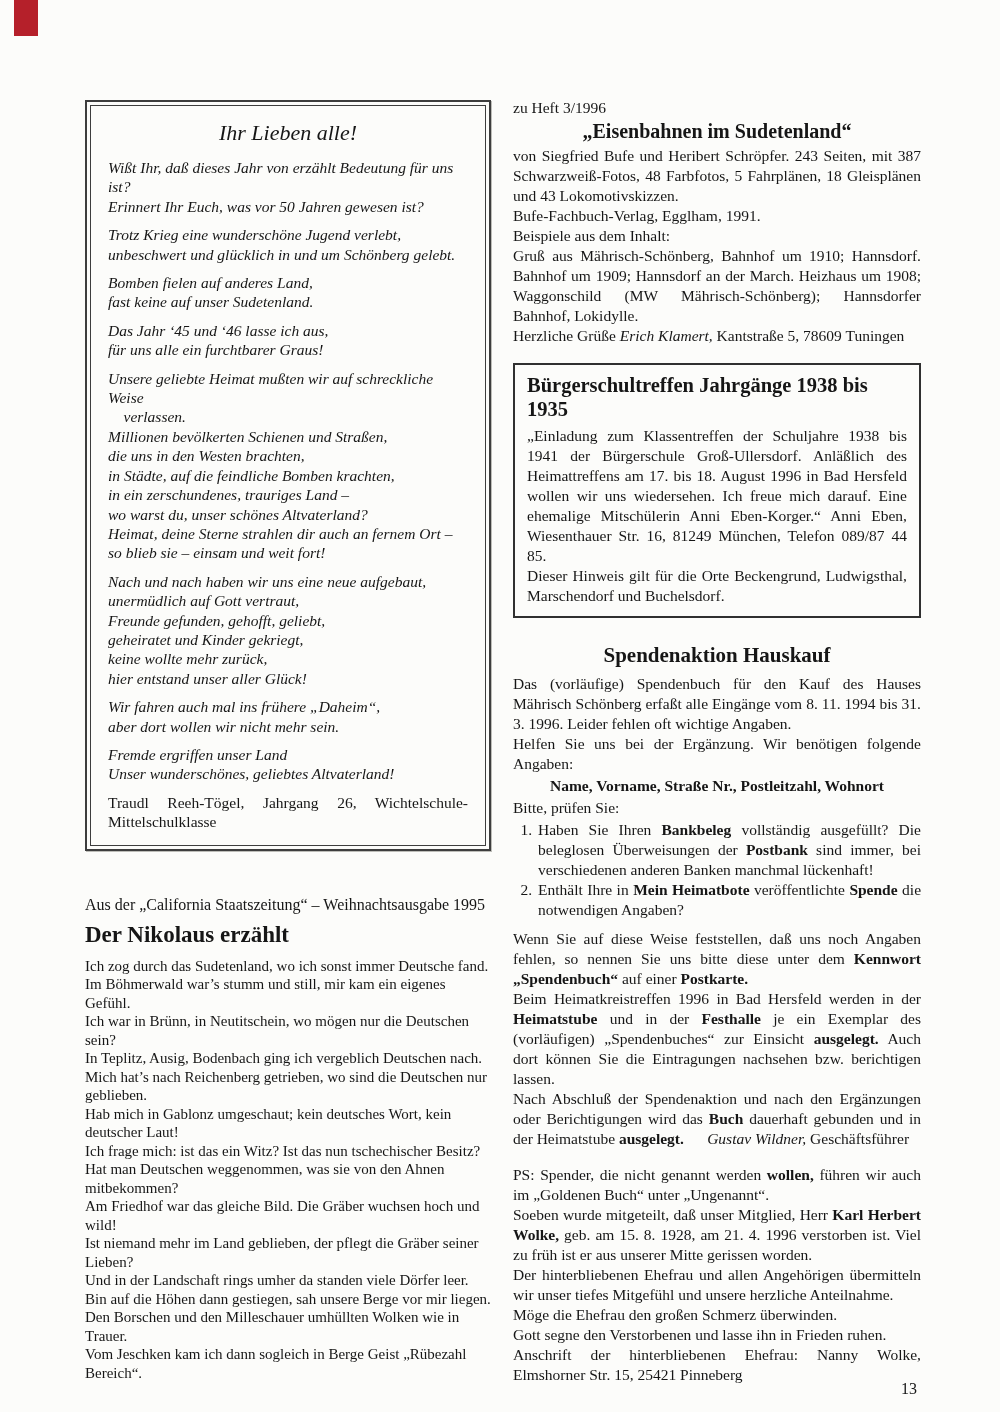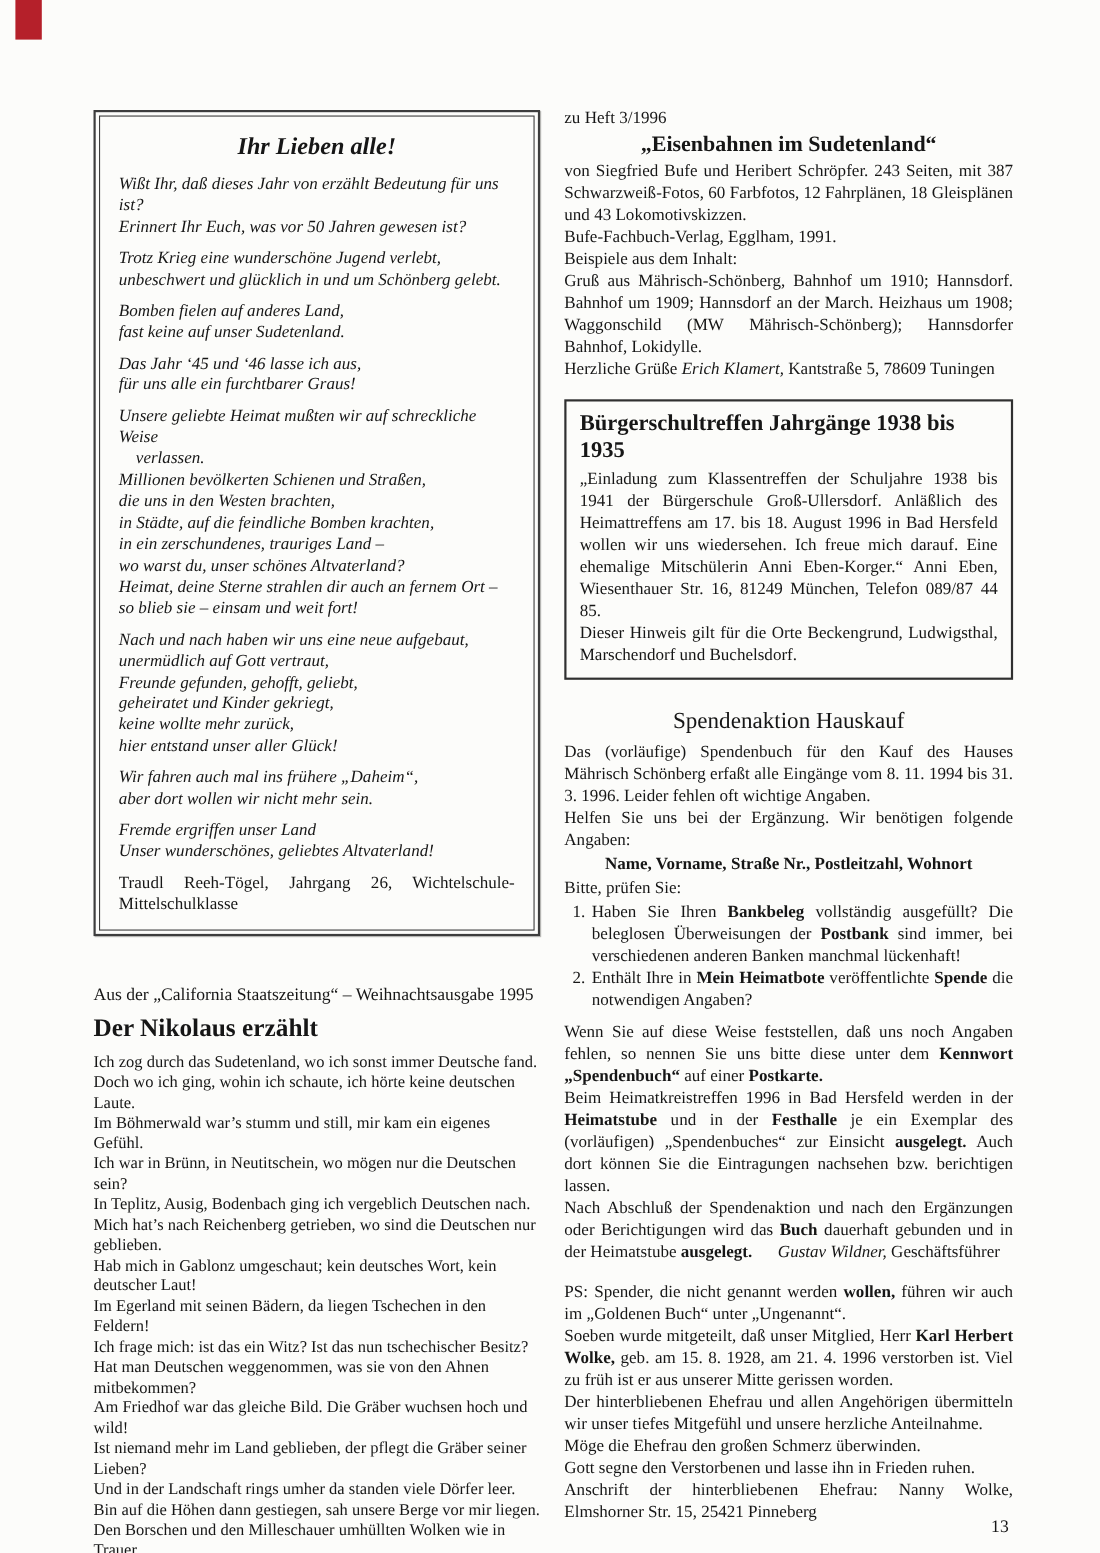--- a/index.html
+++ b/index.html
@@ -10,21 +10,21 @@
     overflow:hidden;
   }
   .red-tab { position:absolute; left:14px; top:0; width:24px; height:36px; background:#b5202a; }
 
   .col-left  { position:absolute; left:85px;  top:100px; width:406px; }
   .col-right { position:absolute; left:513px; top:98px;  width:408px; }
 
   
   .poem-box { border:2px solid #3d3d3d; padding:3px; background:#fcfcfa; box-shadow:1px 1px 0 #bdbdb8; }
   .poem-box-inner { border:1px solid #3d3d3d; padding:12px 17px 13px 17px; }
-  .box-title { text-align:center; font-weight:bold; font-style:italic; font-size:22px; margin:2px 0 12px; }
+  .box-title { text-align:center; font-weight:normal; font-style:italic; font-size:22px; margin:2px 0 12px; }
   .stanza { font-style:italic; font-size:15.5px; line-height:19.4px; margin-bottom:9px; }
   .line { white-space:pre-wrap; }
   .attribution { font-size:15.5px; line-height:19.5px; text-align:justify; margin-top:3px; }
 
   
   .source-line { margin-top:44px; font-size:16px; line-height:20px; }
   .nikolaus-title { text-align:left; font-weight:bold; font-size:23px; margin:7px 0 9px; }
   .nikolaus-poem { font-size:15px; line-height:18.5px; }
   .i { font-style:italic; }
   .b { font-weight:bold; }
@@ -32,21 +32,21 @@
   
   .col-right { font-size:15.5px; line-height:20px; }
   .kicker { font-size:15.5px; }
   .sec-title { text-align:center; font-weight:bold; font-size:20px; margin:3px 0 5px; }
   .para { text-align:justify; }
   .plain-line { text-align:left; }
 
   .info-box { border:2px solid #303030; padding:8px 12px 10px; margin-top:17px; background:#fcfcfa; }
   .info-box-title { font-weight:bold; font-size:20.5px; line-height:24px; margin:0 0 5px; }
 
-  .donation-section-title { text-align:center; font-weight:normal; font-size:21px; margin:27px 0 9px; }
+  .donation-section-title { text-align:center; font-weight:bold; font-size:21px; margin:27px 0 9px; }
   .fields-line { text-align:center; font-weight:bold; margin:2px 0; }
   .check-list { margin:2px 0 0; padding-left:23px; }
   .check-list li { text-align:justify; padding-left:2px; }
   .spaced-top { margin-top:9px; }
   .ps-para { margin-top:16px; text-align:justify; }
 
   .obit-title { text-align:center; font-weight:bold; font-size:21px; margin:22px 0 9px; }
 
   .page-number { position:absolute; left:901px; top:1380px; font-size:16px; }
 </style>
@@ -106,44 +106,42 @@
           </div>
         </div>
       <div class="attribution">Traudl Reeh-Tögel, Jahrgang 26, Wichtelschule-Mittelschulklasse</div>
     </div>
   </div>
 
   <div class="source-line">Aus der „California Staatszeitung“ – Weihnachtsausgabe 1995</div>
   <div class="nikolaus-title">Der Nikolaus erzählt</div>
   <div class="nikolaus-poem">
       <div class="line">Ich zog durch das Sudetenland, wo ich sonst immer Deutsche fand.</div>
-      <div class="line">Doch wo ich ging, wohin ich schaute, ich hörte keine deutschen Laute.</div>
       <div class="line">Im Böhmerwald war’s stumm und still, mir kam ein eigenes Gefühl.</div>
       <div class="line">Ich war in Brünn, in Neutitschein, wo mögen nur die Deutschen sein?</div>
       <div class="line">In Teplitz, Ausig, Bodenbach ging ich vergeblich Deutschen nach.</div>
       <div class="line">Mich hat’s nach Reichenberg getrieben, wo sind die Deutschen nur geblieben.</div>
       <div class="line">Hab mich in Gablonz umgeschaut; kein deutsches Wort, kein deutscher Laut!</div>
-      <div class="line">Im Egerland mit seinen Bädern, da liegen Tschechen in den Feldern!</div>
       <div class="line">Ich frage mich: ist das ein Witz? Ist das nun tschechischer Besitz?</div>
       <div class="line">Hat man Deutschen weggenommen, was sie von den Ahnen mitbekommen?</div>
       <div class="line">Am Friedhof war das gleiche Bild. Die Gräber wuchsen hoch und wild!</div>
       <div class="line">Ist niemand mehr im Land geblieben, der pflegt die Gräber seiner Lieben?</div>
       <div class="line">Und in der Landschaft rings umher da standen viele Dörfer leer.</div>
       <div class="line">Bin auf die Höhen dann gestiegen, sah unsere Berge vor mir liegen.</div>
       <div class="line">Den Borschen und den Milleschauer umhüllten Wolken wie in Trauer.</div>
       <div class="line">Vom Jeschken kam ich dann sogleich in Berge Geist „Rübezahl Bereich“.</div>
     </div>
 
 </div>
 
 <div class="col-right">
 
   <div class="kicker">zu Heft 3/1996</div>
   <div class="sec-title">„Eisenbahnen im Sudetenland“</div>
-  <div class="para">von Siegfried Bufe und Heribert Schröpfer. 243 Seiten, mit 387 Schwarzweiß-Fotos, 60 Farbfotos, 12 Fahrplänen, 18 Gleisplänen und 43 Lokomotivskizzen.</div>
+  <div class="para">von Siegfried Bufe und Heribert Schröpfer. 243 Seiten, mit 387 Schwarzweiß-Fotos, 48 Farbfotos, 5 Fahrplänen, 18 Gleisplänen und 43 Lokomotivskizzen.</div>
   <div class="plain-line">Bufe-Fachbuch-Verlag, Egglham, 1991.</div>
   <div class="plain-line">Beispiele aus dem Inhalt:</div>
   <div class="para">Gruß aus Mährisch-Schönberg, Bahnhof um 1910; Hannsdorf. Bahnhof um 1909; Hannsdorf an der March. Heizhaus um 1908; Waggonschild (MW Mährisch-Schönberg); Hannsdorfer Bahnhof, Lokidylle.</div>
   <div class="plain-line"><span>Herzliche Grüße </span><span class="i">Erich Klamert,</span><span> Kantstraße 5, 78609 Tuningen</span></div>
 
   <div class="info-box">
     <div class="info-box-title">Bürgerschultreffen Jahrgänge 1938 bis 1935</div>
     <div class="para">„Einladung zum Klassentreffen der Schuljahre 1938 bis 1941 der Bürgerschule Groß-Ullersdorf. Anläßlich des Heimattreffens am 17. bis 18. August 1996 in Bad Hersfeld wollen wir uns wiedersehen. Ich freue mich darauf. Eine ehemalige Mitschülerin Anni Eben-Korger.“ Anni Eben, Wiesenthauer Str. 16, 81249 München, Telefon 089/87 44 85.</div>
     <div class="para">Dieser Hinweis gilt für die Orte Beckengrund, Ludwigsthal, Marschendorf und Buchelsdorf.</div>
   </div>

